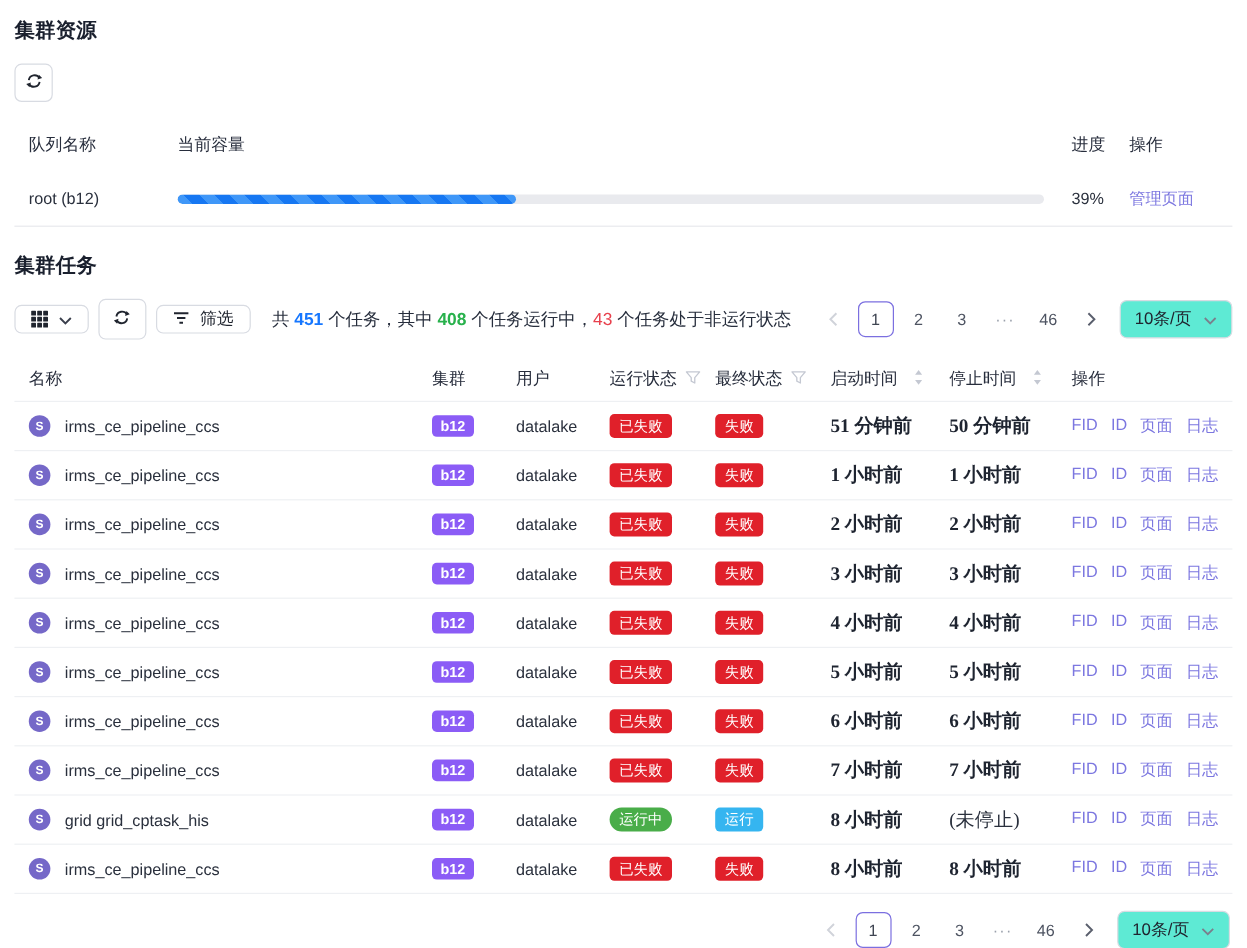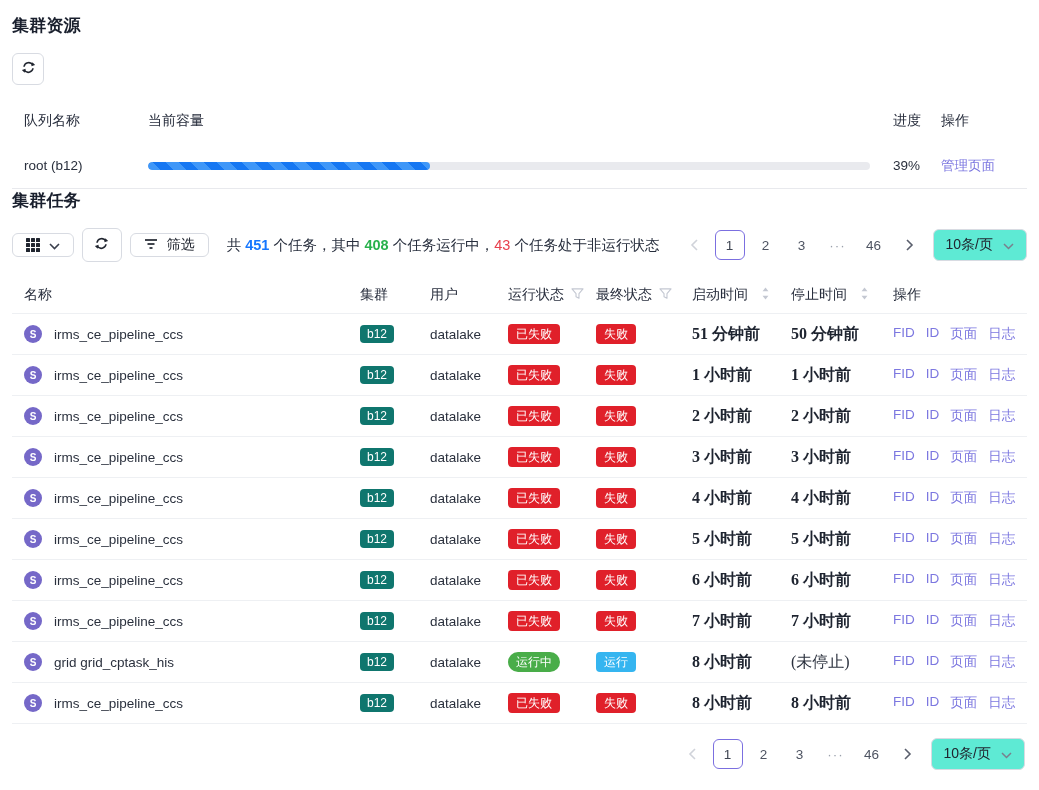--- a/index.html
+++ b/index.html
@@ -27,21 +27,21 @@
   .res-header { height: 44px; font-weight: 500; color: #272d3c; font-size: 14px; }
   .res-row { height: 46px; border-bottom: 1px solid #e8e9ed; font-size: 13.5px; color: #2a303d; }
   .cell-pad { padding-left: 12px; }
   .pcol { padding-left: 12px; }
   .track { height: 8px; background: #e9eaee; border-radius: 4px; margin-right: 11px; overflow: hidden; }
   .fill { height: 100%; border-radius: 4px;
     background: repeating-linear-gradient(45deg, #3f97f8 0 9px, #1677f2 9px 18px); }
   .op-link { color: #7c77e0; text-decoration: none; cursor: pointer; font-size: 13.5px; }
 
   
-  .task-section { }
+  .task-section { margin-top: 21px; }
   .toolbar { display: flex; align-items: center; margin: 16px 0 14px; }
   .toolbar .btn { margin-right: 8px; }
   .summary { margin-left: 10px; font-size: 14.5px; color: #272e3d; white-space: nowrap; }
   .n-blue  { color: #1677ff; font-weight: 700; }
   .n-green { color: #28b14c; font-weight: 700; }
   .n-red   { color: #e8414d; font-weight: 400; }
 
   
   .pagination { display: flex; align-items: center; gap: 6px; margin-left: auto; color: #4e5462; font-size: 13.5px; }
   .pg-item { min-width: 30px; height: 30px; display: flex; align-items: center; justify-content: center; cursor: pointer; border-radius: 6px; }
@@ -60,21 +60,21 @@
   .tgrid { display: grid; grid-template-columns: minmax(0,1fr) 70px 78px 88px 90px 105px 96px 140px; align-items: center; }
   .task-header { height: 38px; border-bottom: 1px solid #eef0f3; font-weight: 500; color: #272d3c; font-size: 14px; }
   .th-cell { display: flex; align-items: center; gap: 7px; }
   .task-row { height: 41px; border-bottom: 1px solid #eef0f3; font-size: 13.5px; color: #2a303d; }
   .name-cell { display: flex; align-items: center; gap: 12px; padding-left: 12px; min-width: 0; }
   .avatar {
     width: 18px; height: 18px; border-radius: 50%; background: #7568c8; color: #fff;
     font-size: 10px; font-weight: 700; display: inline-flex; align-items: center; justify-content: center; flex: none;
   }
   .tag {
-    display: inline-block; background: #0f766e; color: #fff; font-size: 12px; font-weight: 400;
+    display: inline-block; background: #8b5cf6; color: #fff; font-size: 12px; font-weight: 700;
     border-radius: 4px; padding: 3px 7px; line-height: 1;
   }
   .badge { display: inline-block; color: #fff; font-size: 12px; border-radius: 4px; padding: 4px 8px; line-height: 1; }
   .bg-red   { background: #e0202a; }
   .bg-green { background: #49ad49; border-radius: 10px; }
   .bg-cyan  { background: #35b5f0; }
   .time { font-weight: 700; color: #1e2430; font-size: 16px; font-family: Liberation Serif, serif; }
   .time.plain { font-weight: 400; color: #2a303d; }
   .actions { display: flex; gap: 11px; padding-left: 6px; }
   .hpad6 { padding-left: 6px; }

